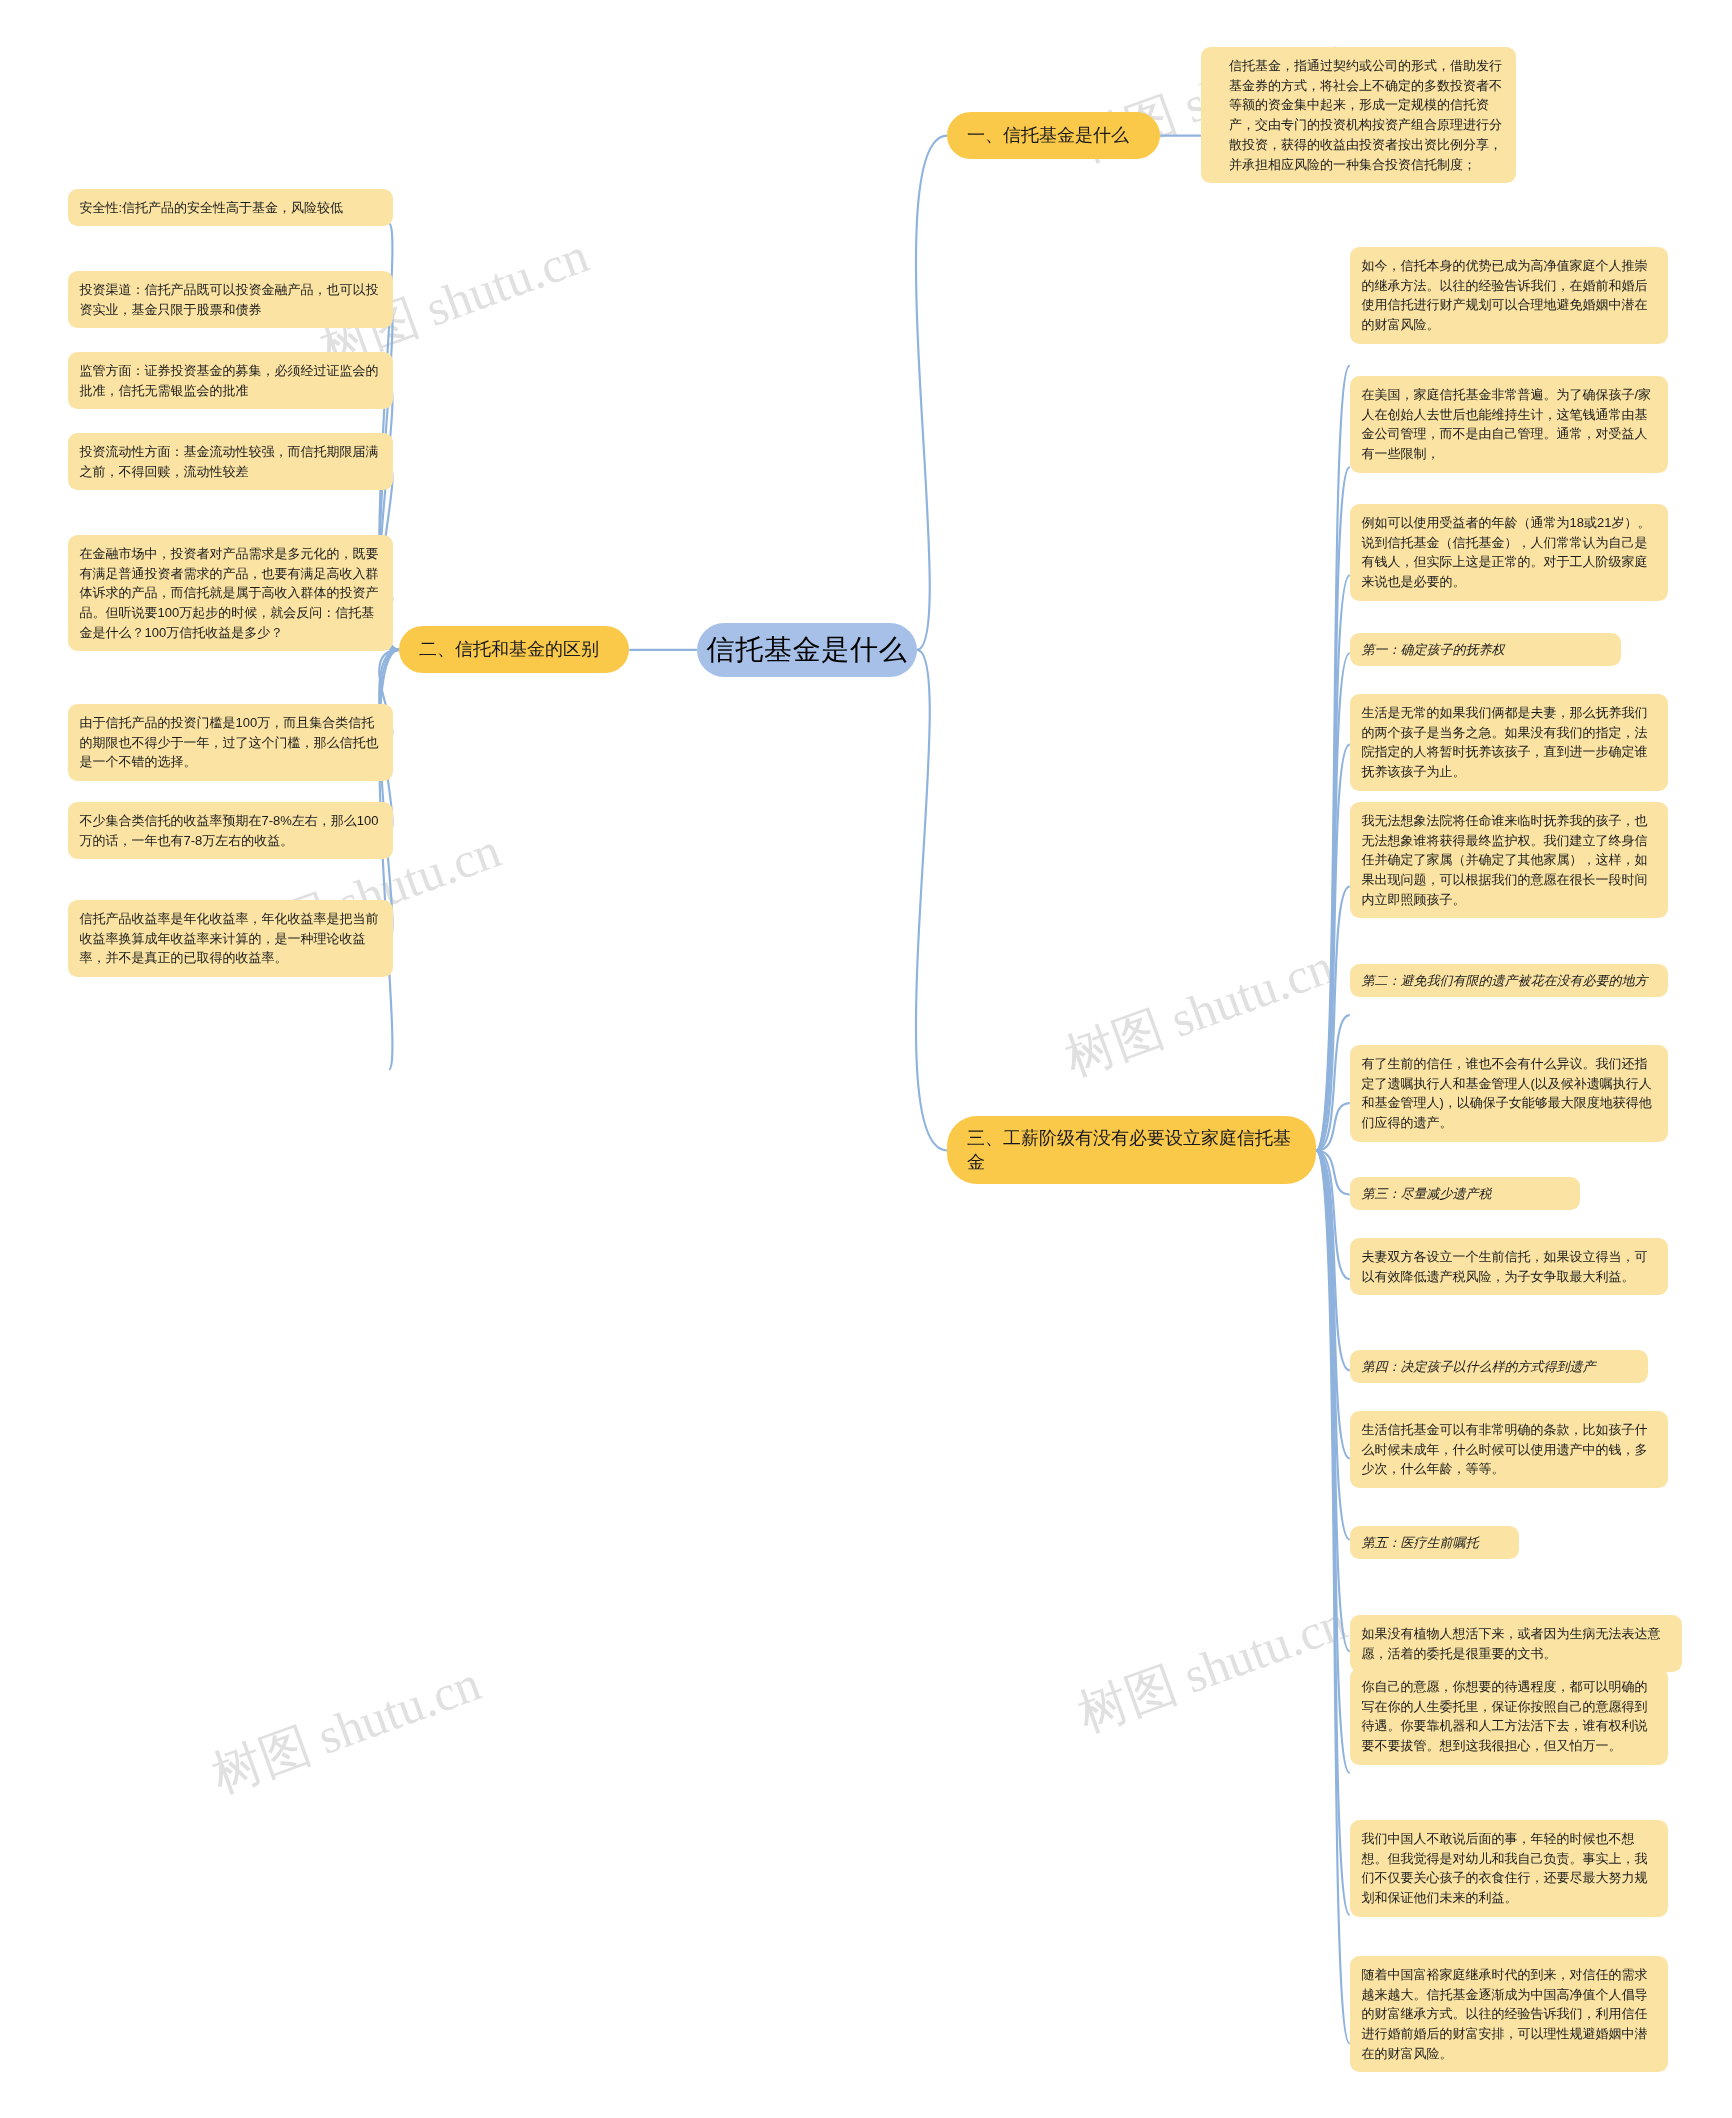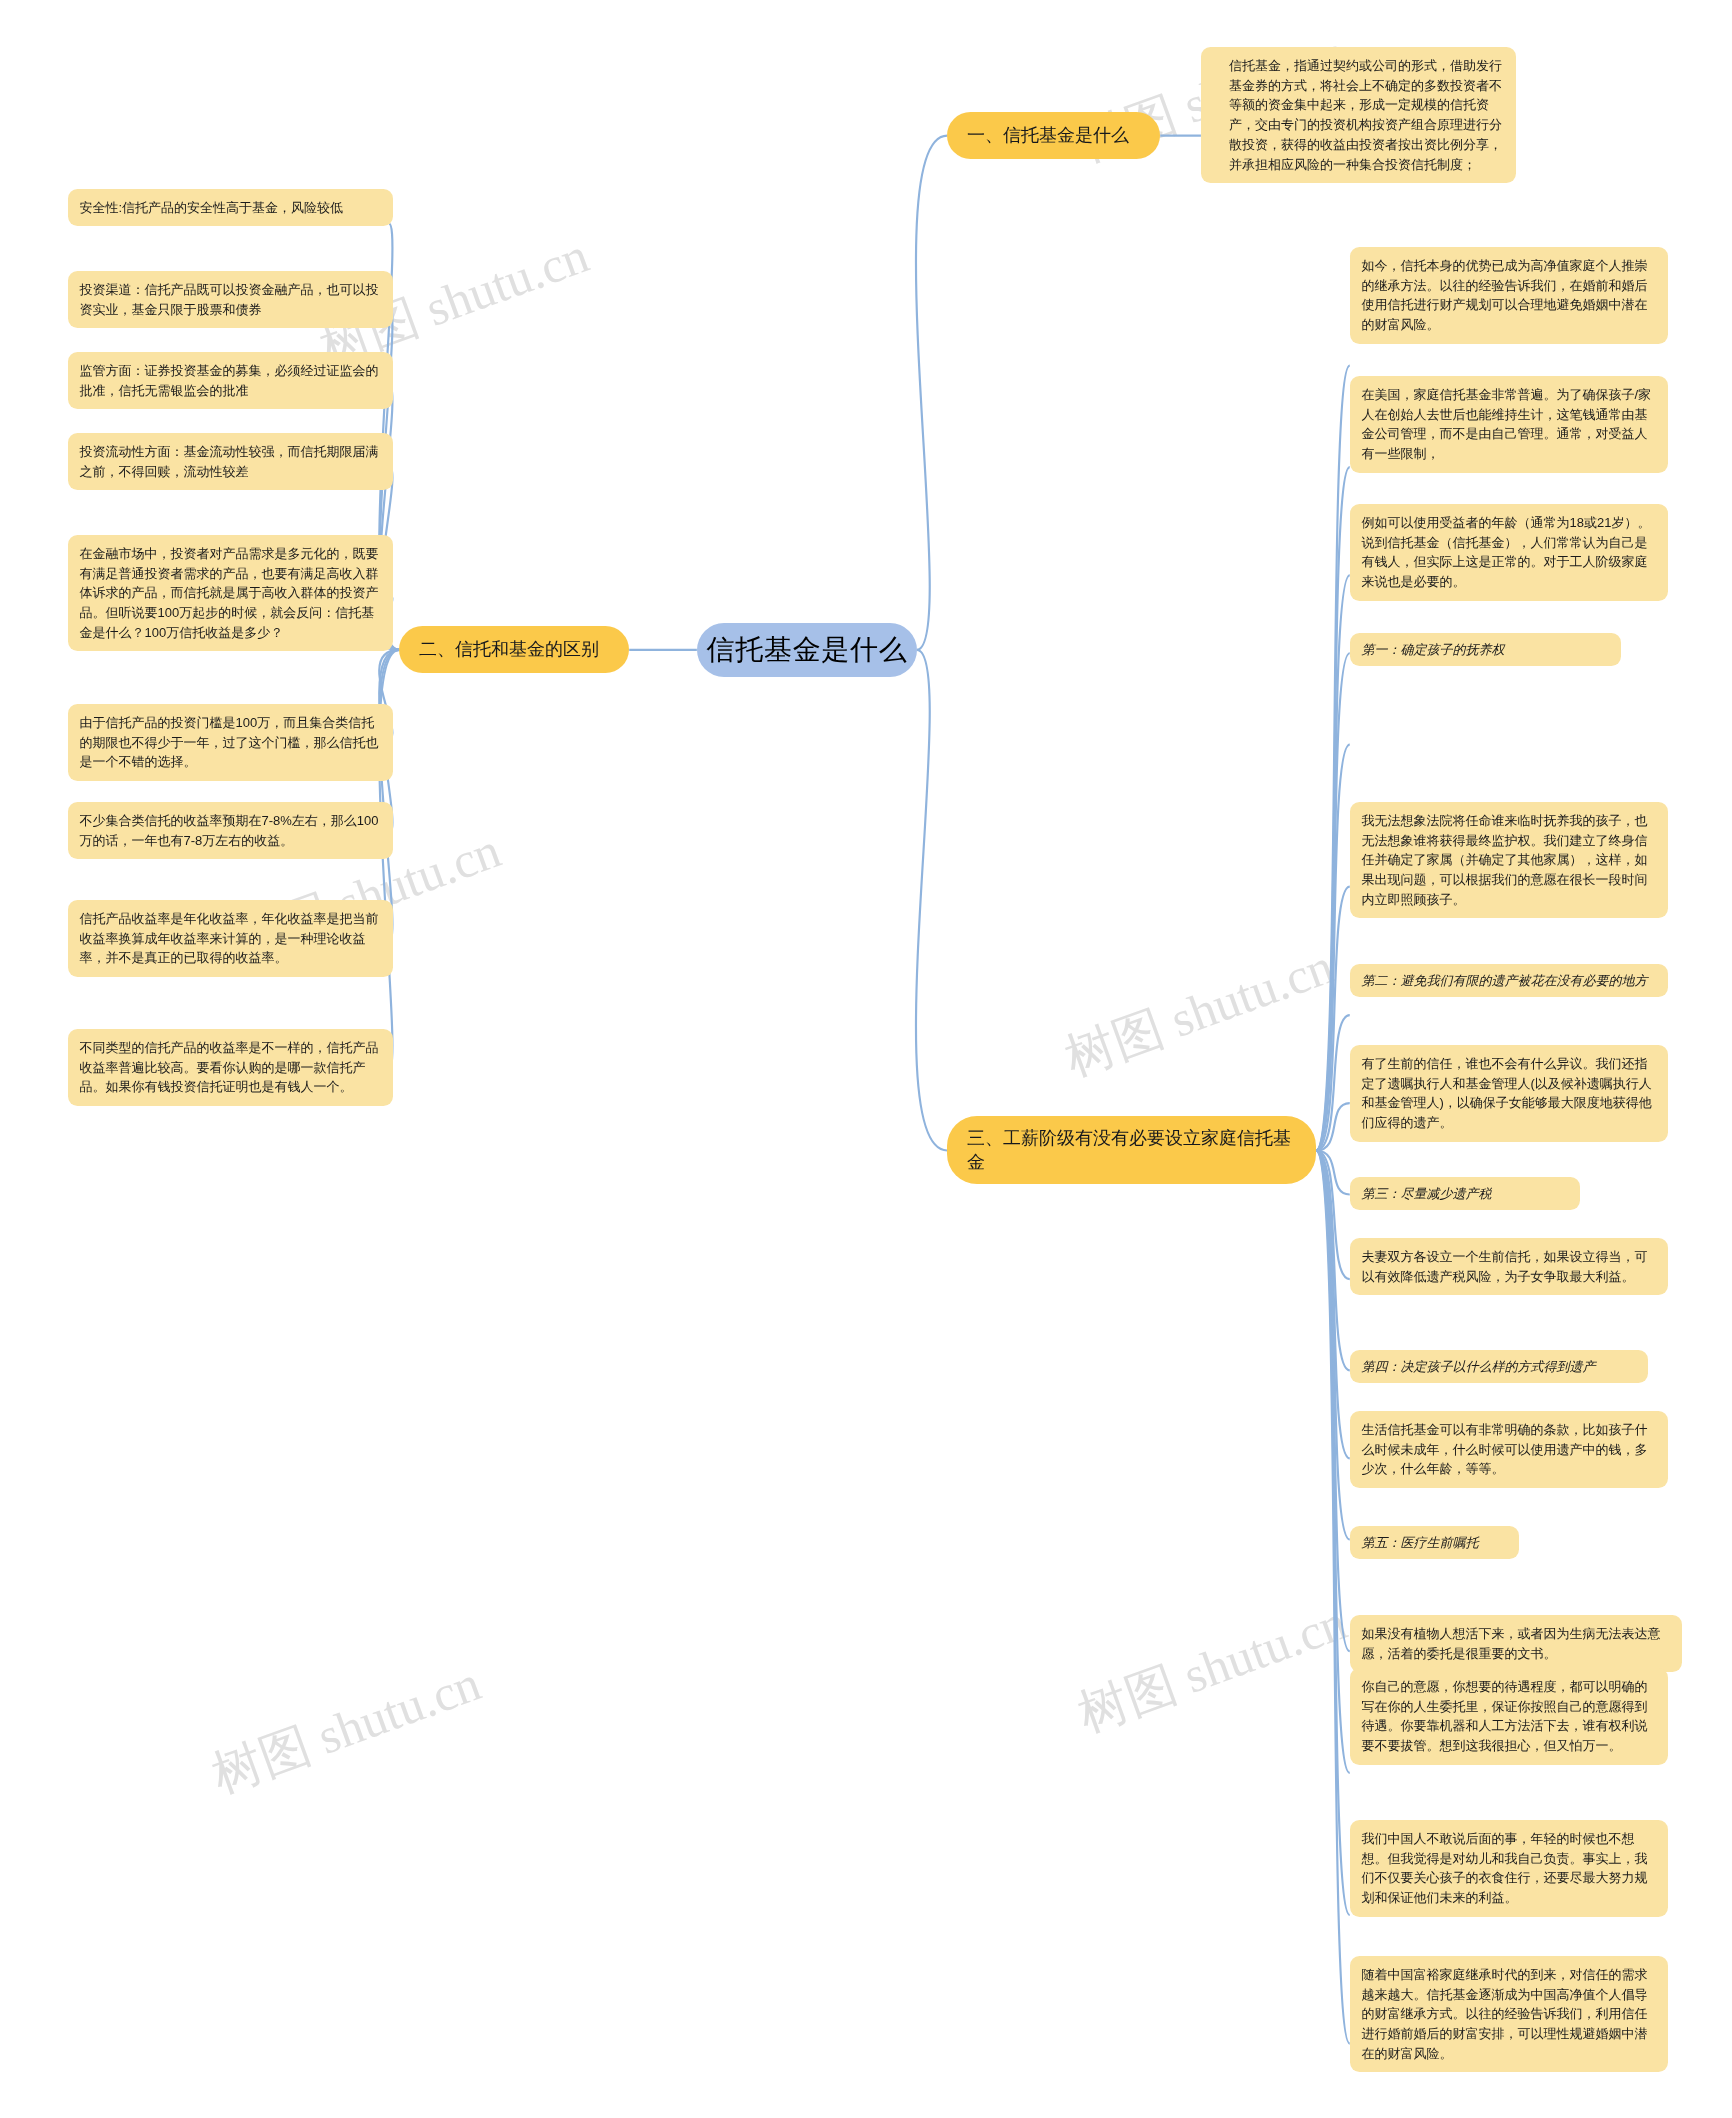--- a/index.html
+++ b/index.html
@@ -101,26 +101,26 @@
   <div class="node leaf" style="left:1201px;top:47px;width:315px;padding-left:28px;">信托基金，指通过契约或公司的形式，借助发行基金券的方式，将社会上不确定的多数投资者不等额的资金集中起来，形成一定规模的信托资产，交由专门的投资机构按资产组合原理进行分散投资，获得的收益由投资者按出资比例分享，并承担相应风险的一种集合投资信托制度；</div>
 
   <div class="node leaf" style="left:68px;top:189px;width:325px;">安全性:信托产品的安全性高于基金，风险较低</div>
   <div class="node leaf" style="left:68px;top:271px;width:325px;">投资渠道：信托产品既可以投资金融产品，也可以投资实业，基金只限于股票和债券</div>
   <div class="node leaf" style="left:68px;top:352px;width:325px;">监管方面：证券投资基金的募集，必须经过证监会的批准，信托无需银监会的批准</div>
   <div class="node leaf" style="left:68px;top:433px;width:325px;">投资流动性方面：基金流动性较强，而信托期限届满之前，不得回赎，流动性较差</div>
   <div class="node leaf" style="left:68px;top:535px;width:325px;">在金融市场中，投资者对产品需求是多元化的，既要有满足普通投资者需求的产品，也要有满足高收入群体诉求的产品，而信托就是属于高收入群体的投资产品。但听说要100万起步的时候，就会反问：信托基金是什么？100万信托收益是多少？</div>
   <div class="node leaf" style="left:68px;top:704px;width:325px;">由于信托产品的投资门槛是100万，而且集合类信托的期限也不得少于一年，过了这个门槛，那么信托也是一个不错的选择。</div>
   <div class="node leaf" style="left:68px;top:802px;width:325px;">不少集合类信托的收益率预期在7-8%左右，那么100万的话，一年也有7-8万左右的收益。</div>
   <div class="node leaf" style="left:68px;top:900px;width:325px;">信托产品收益率是年化收益率，年化收益率是把当前收益率换算成年收益率来计算的，是一种理论收益率，并不是真正的已取得的收益率。</div>
-  <div class="node leaf" style="left:68px;top:1029px;width:325px;">不同类型的信托产品的收益率是不一样的，信托产品收益率普遍比较高。要看你认购的是哪一款信托产品。如果你有钱投资信托证明也是有钱人一个。</div>
 
   <div class="node leaf" style="left:1350px;top:247px;width:318px;">如今，信托本身的优势已成为高净值家庭个人推崇的继承方法。以往的经验告诉我们，在婚前和婚后使用信托进行财产规划可以合理地避免婚姻中潜在的财富风险。</div>
   <div class="node leaf" style="left:1350px;top:376px;width:318px;">在美国，家庭信托基金非常普遍。为了确保孩子/家人在创始人去世后也能维持生计，这笔钱通常由基金公司管理，而不是由自己管理。通常，对受益人有一些限制，</div>
   <div class="node leaf" style="left:1350px;top:504px;width:318px;">例如可以使用受益者的年龄（通常为18或21岁）。说到信托基金（信托基金），人们常常认为自己是有钱人，但实际上这是正常的。对于工人阶级家庭来说也是必要的。</div>
   <div class="node leaf short" style="left:1350px;top:633px;width:271px;">第一：确定孩子的抚养权</div>
+  <div class="node leaf" style="left:1350px;top:694px;width:318px;">生活是无常的如果我们俩都是夫妻，那么抚养我们的两个孩子是当务之急。如果没有我们的指定，法院指定的人将暂时抚养该孩子，直到进一步确定谁抚养该孩子为止。</div>
   <div class="node leaf" style="left:1350px;top:802px;width:318px;">我无法想象法院将任命谁来临时抚养我的孩子，也无法想象谁将获得最终监护权。我们建立了终身信任并确定了家属（并确定了其他家属），这样，如果出现问题，可以根据我们的意愿在很长一段时间内立即照顾孩子。</div>
   <div class="node leaf short" style="left:1350px;top:964px;width:318px;">第二：避免我们有限的遗产被花在没有必要的地方</div>
   <div class="node leaf" style="left:1350px;top:1045px;width:318px;">有了生前的信任，谁也不会有什么异议。我们还指定了遗嘱执行人和基金管理人(以及候补遗嘱执行人和基金管理人)，以确保子女能够最大限度地获得他们应得的遗产。</div>
   <div class="node leaf short" style="left:1350px;top:1177px;width:230px;">第三：尽量减少遗产税</div>
   <div class="node leaf" style="left:1350px;top:1238px;width:318px;">夫妻双方各设立一个生前信托，如果设立得当，可以有效降低遗产税风险，为子女争取最大利益。</div>
   <div class="node leaf short" style="left:1350px;top:1350px;width:298px;">第四：决定孩子以什么样的方式得到遗产</div>
   <div class="node leaf" style="left:1350px;top:1411px;width:318px;">生活信托基金可以有非常明确的条款，比如孩子什么时候未成年，什么时候可以使用遗产中的钱，多少次，什么年龄，等等。</div>
   <div class="node leaf short" style="left:1350px;top:1526px;width:169px;">第五：医疗生前嘱托</div>
   <div class="node leaf" style="left:1350px;top:1587px;width:332px;margin-top:28px;">如果没有植物人想活下来，或者因为生病无法表达意愿，活着的委托是很重要的文书。</div>
   <div class="node leaf" style="left:1350px;top:1668px;width:318px;">你自己的意愿，你想要的待遇程度，都可以明确的写在你的人生委托里，保证你按照自己的意愿得到待遇。你要靠机器和人工方法活下去，谁有权利说要不要拔管。想到这我很担心，但又怕万一。</div>

